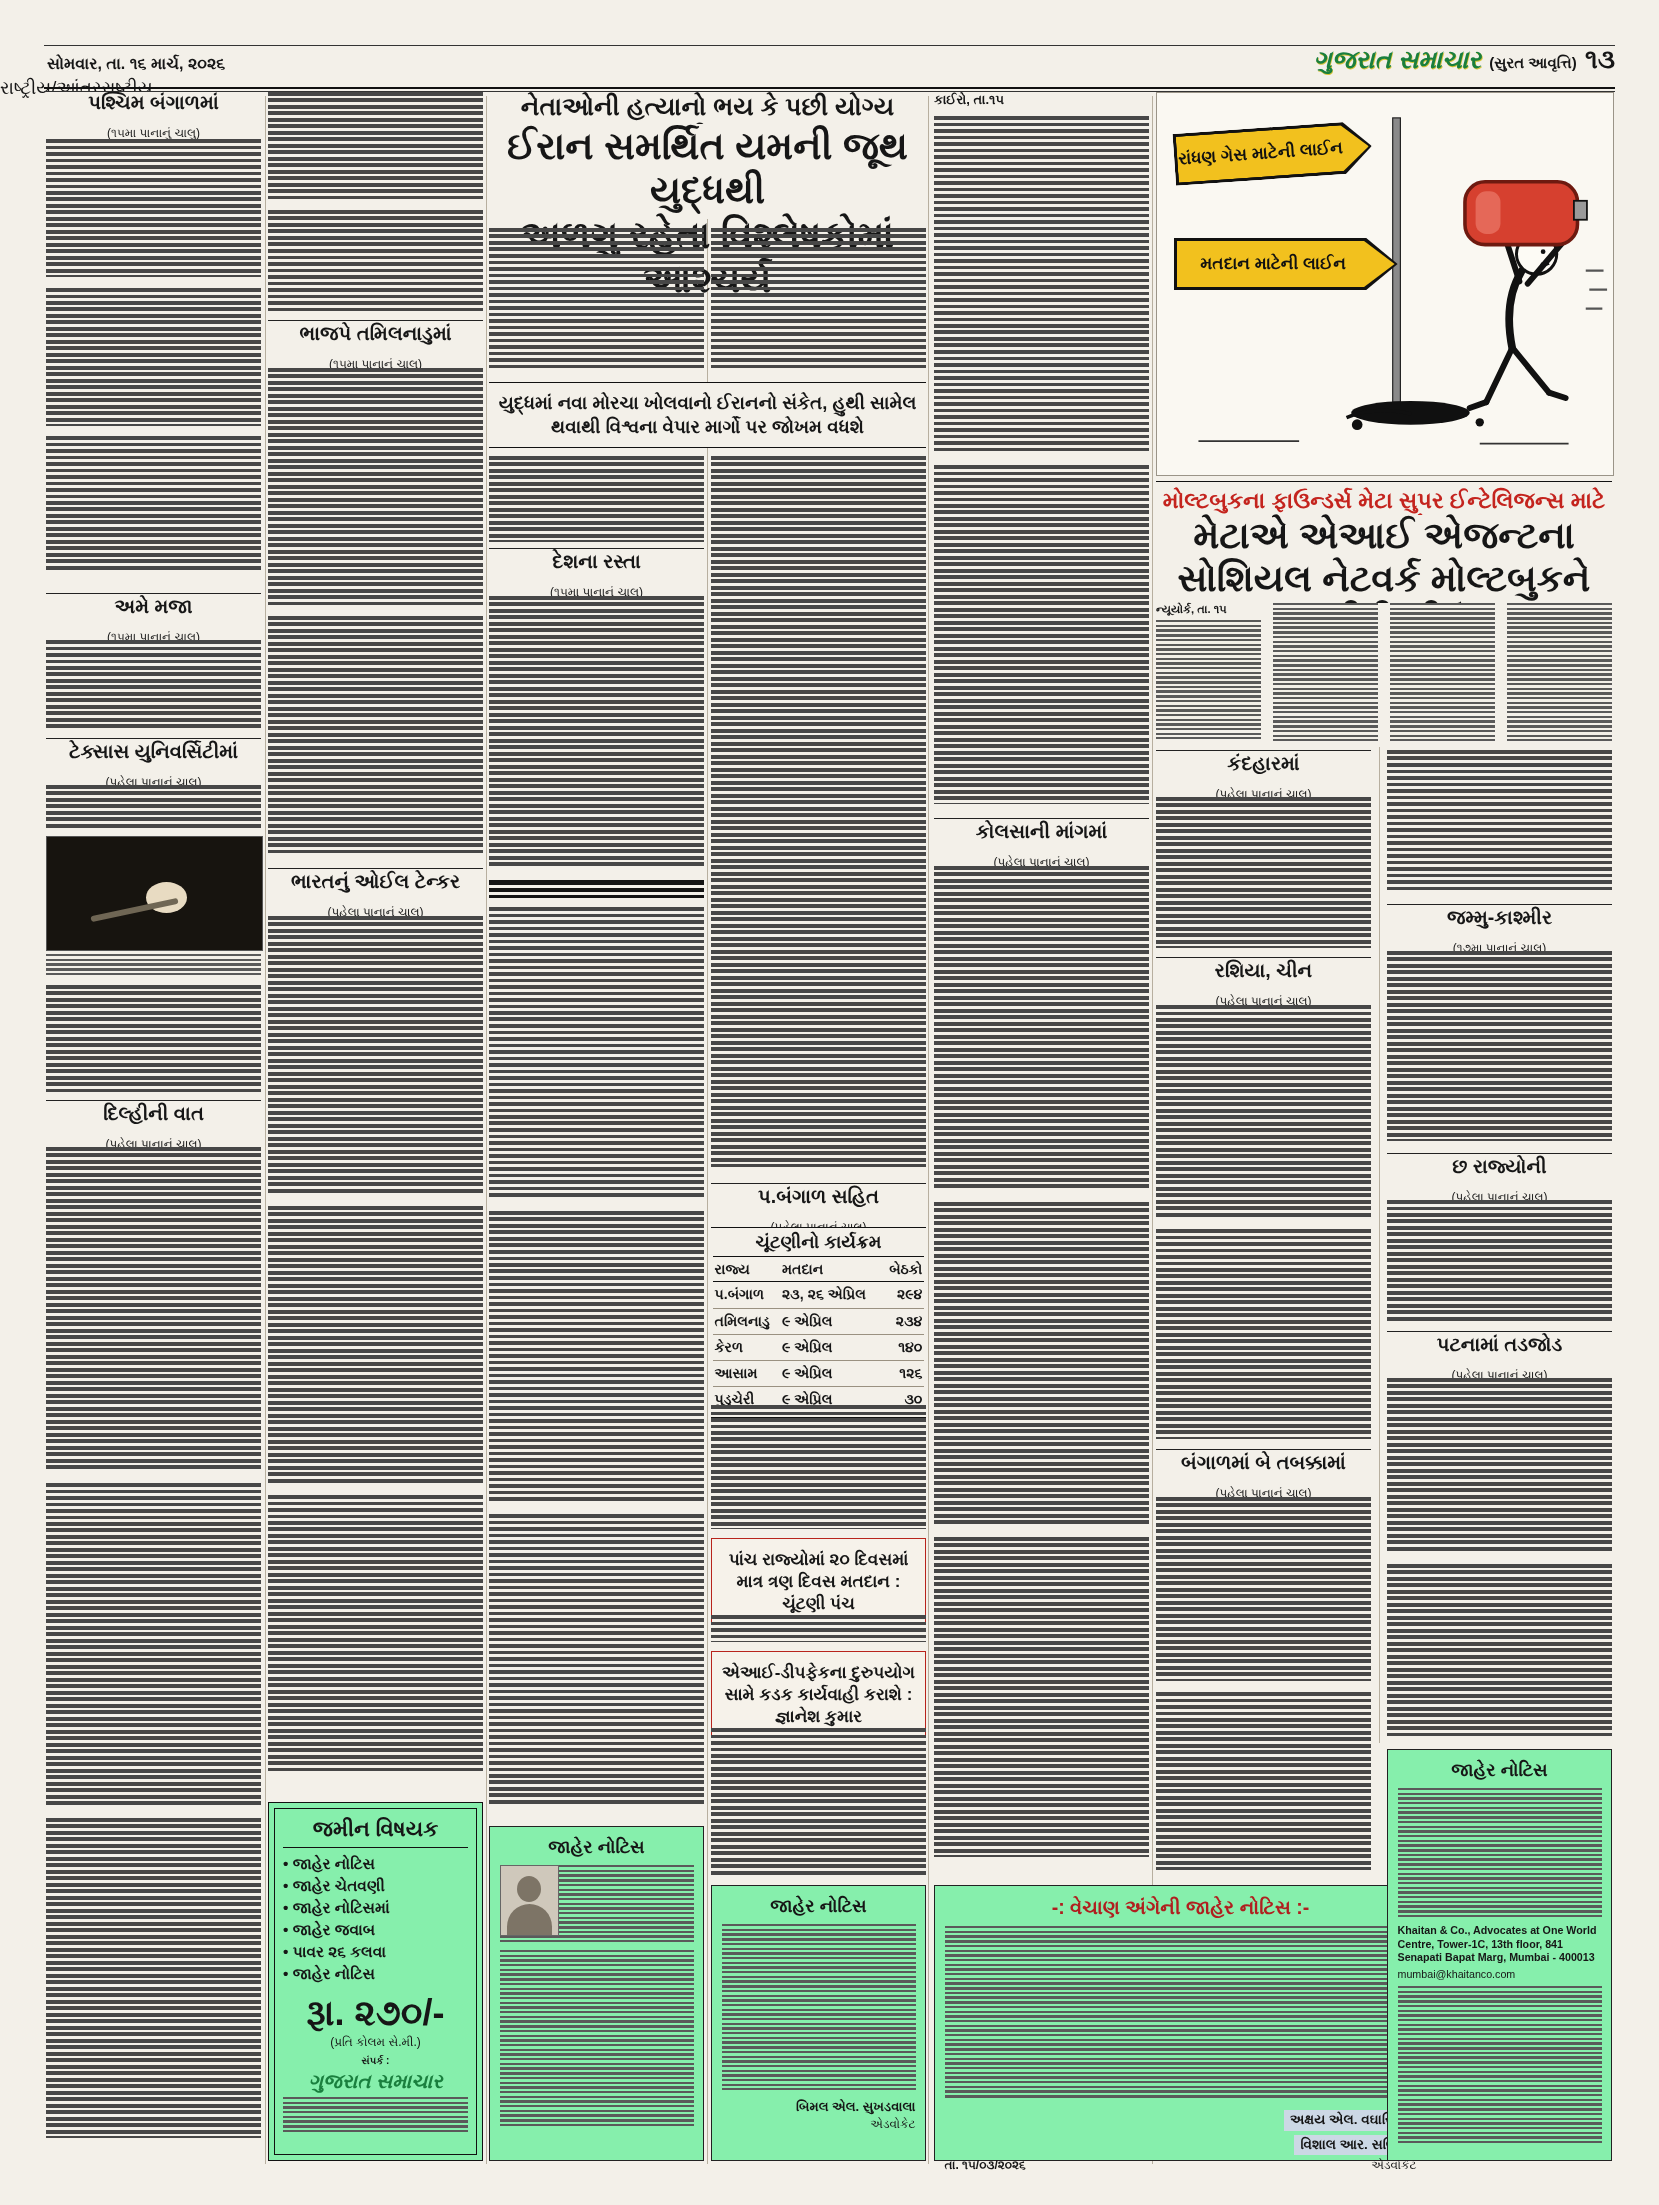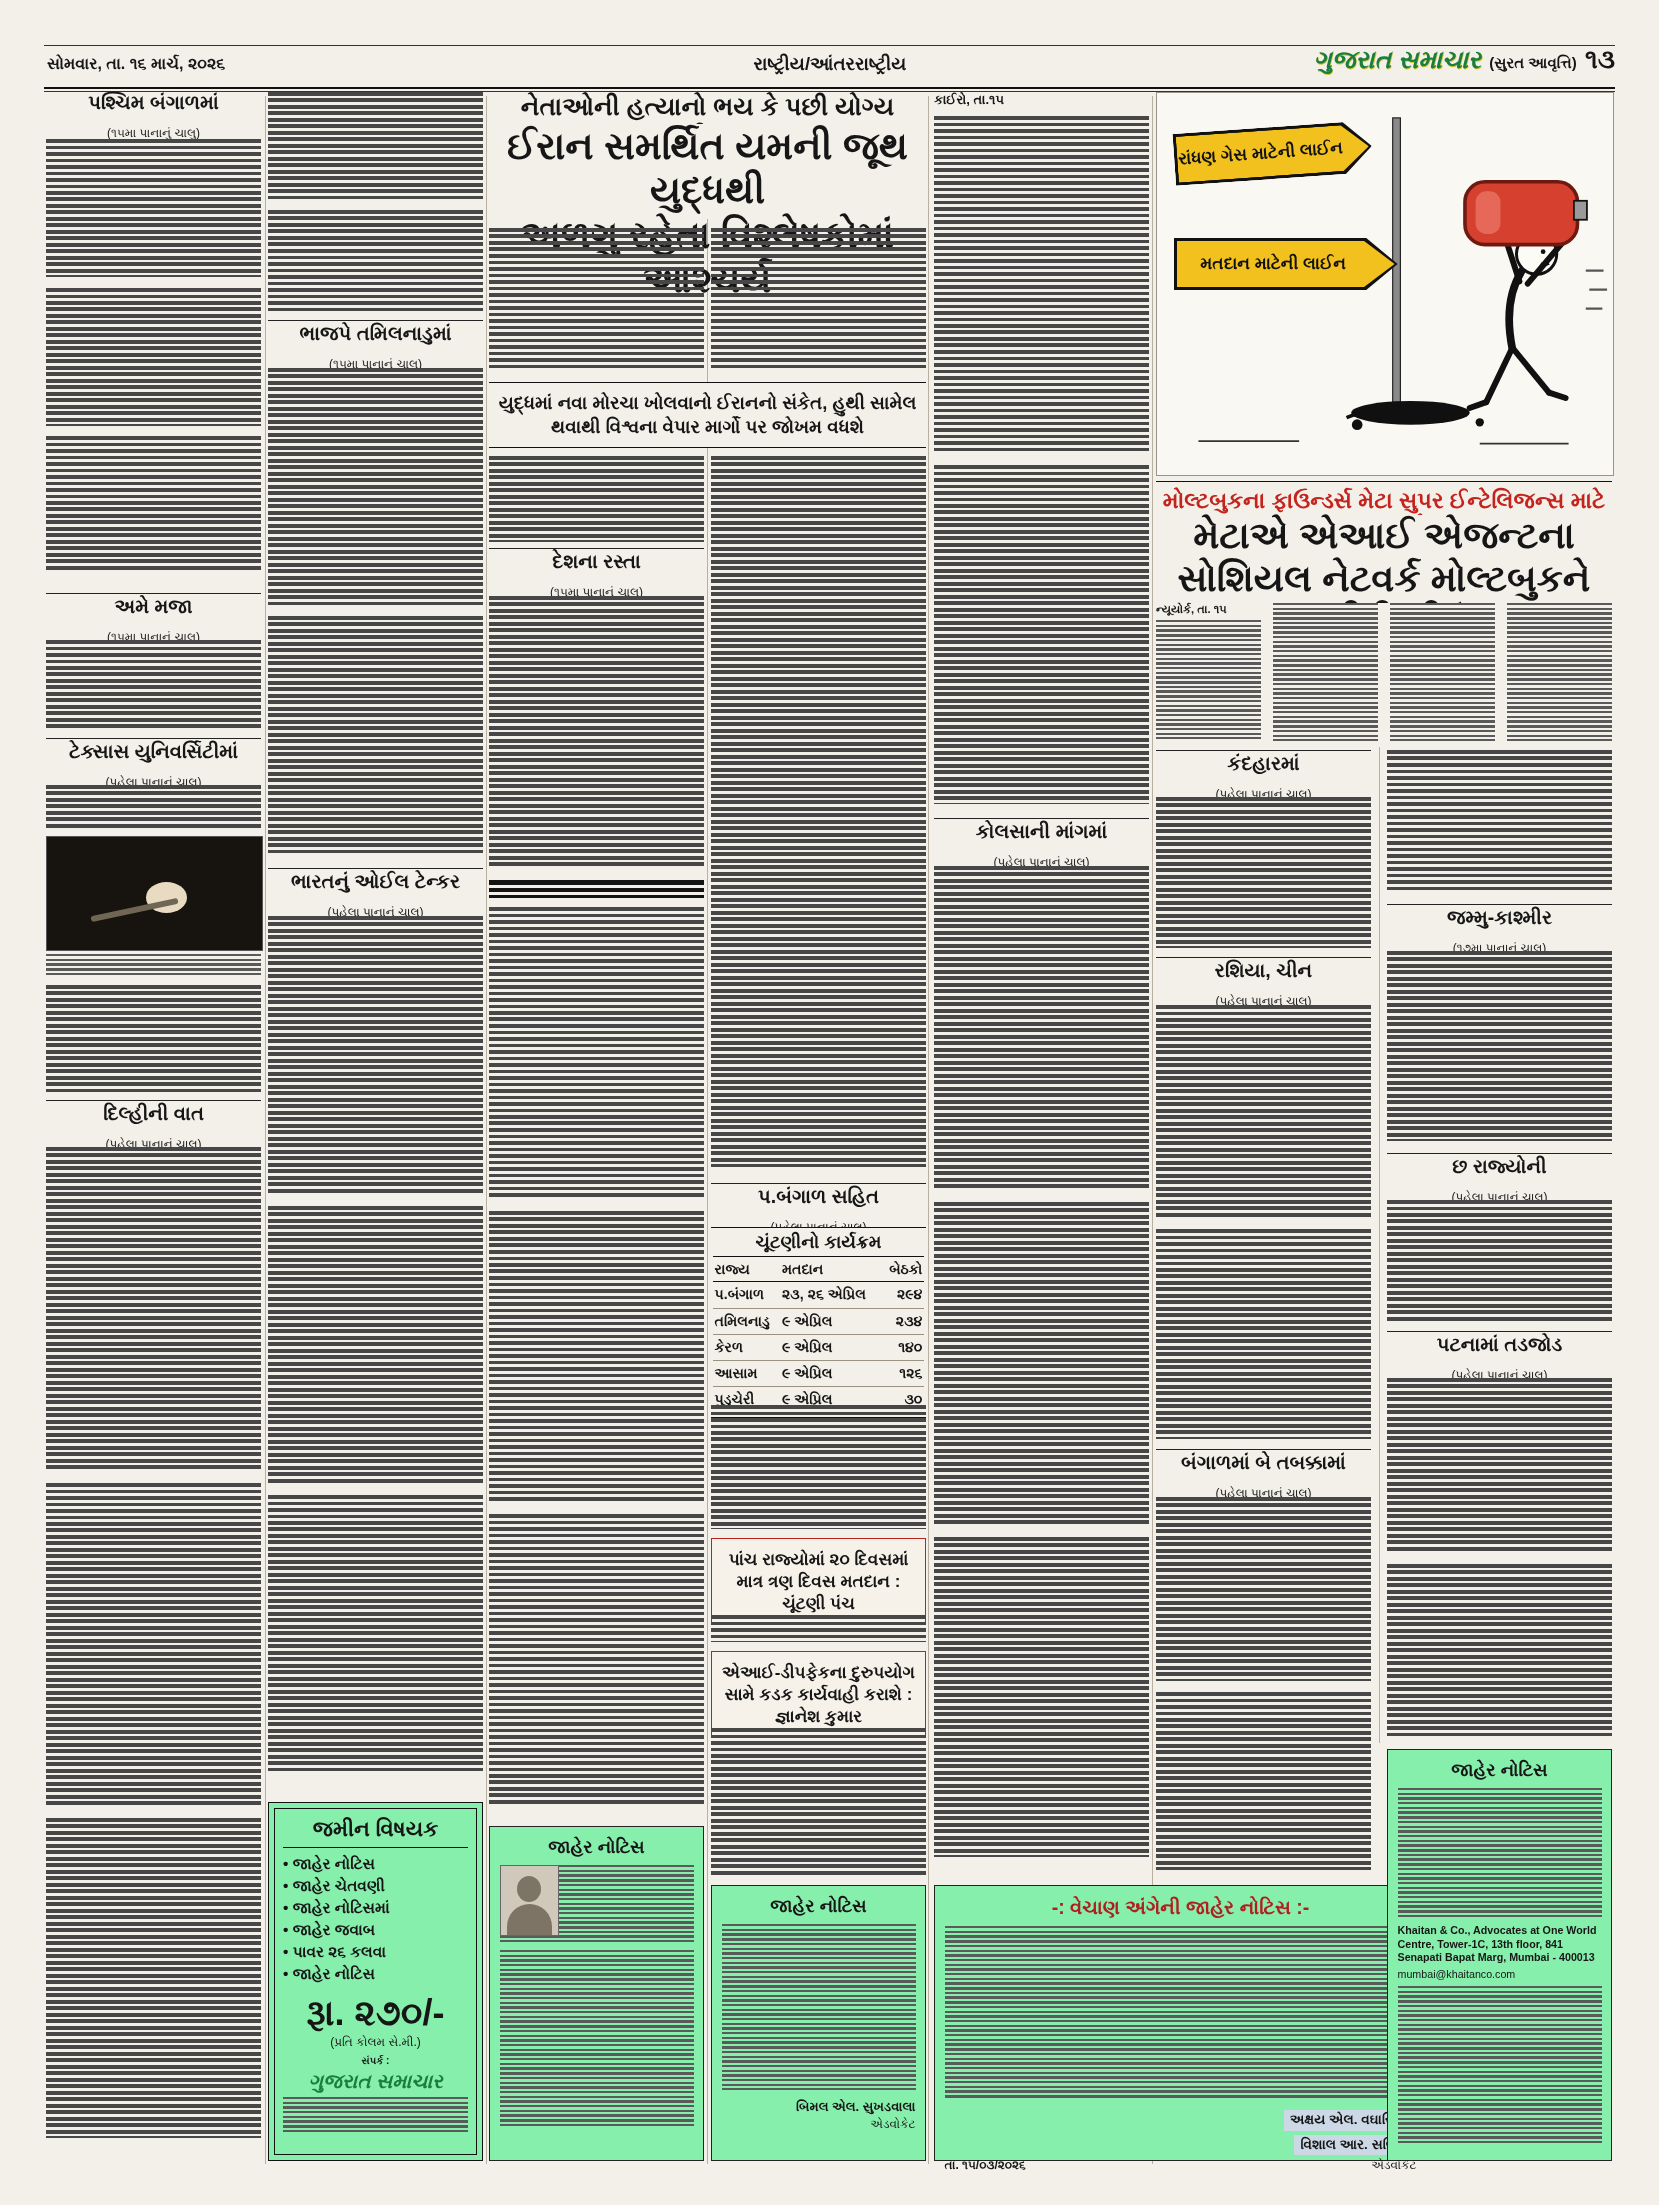--- a/index.html
+++ b/index.html
@@ -10,21 +10,21 @@
   .greek{background-image:repeating-linear-gradient(to bottom,#474747 0px,#474747 3.6px,transparent 3.6px,transparent 6.5px);}
   .greek.gk-f{background-image:repeating-linear-gradient(to bottom,#5a5a5a 0px,#5a5a5a 2.4px,transparent 2.4px,transparent 4.7px);}
   .greek.gk-b{background-image:repeating-linear-gradient(to bottom,#141414 0px,#141414 4.7px,transparent 4.7px,transparent 7.7px);}
   .gcol > .greek{margin-bottom:10.7px;}
   
   .vrule{position:absolute;width:0.6px;background:#b7af9f;}
   .hrule{position:absolute;border-top:0.6px solid #333;}
   .hrule.thick{border-top:2.4px solid #111;}
   
   .hdr-date{font-size:16px;font-weight:bold;}
-  .hdr-section{font-size:18.4px;font-weight:bold;text-align:center;}
+  .hdr-section{font-size:18.4px;font-weight:normal;text-align:left;margin-top:24px;}
   .hdr-brandwrap{display:flex;align-items:baseline;justify-content:flex-end;gap:8.3px;}
   .hdr-brand{font-size:25px;font-weight:bold;font-style:italic;color:#1a7f3e;
              text-shadow:0.6px 0.6px 0 #d8c437;}
   .hdr-edition{font-size:15px;font-weight:bold;}
   .hdr-pageno{font-size:26px;font-weight:bold;}
   
   .cont-head{border-top:1.2px solid #222;padding-top:2px;text-align:center;background:#f3f0e9;}
   .cont-head.no-rule{border-top:none;padding-top:0;}
   .ch-title{font-size:19.6px;font-weight:bold;line-height:1.1;}
   .ch-note{font-size:12px;margin-top:12px;}

